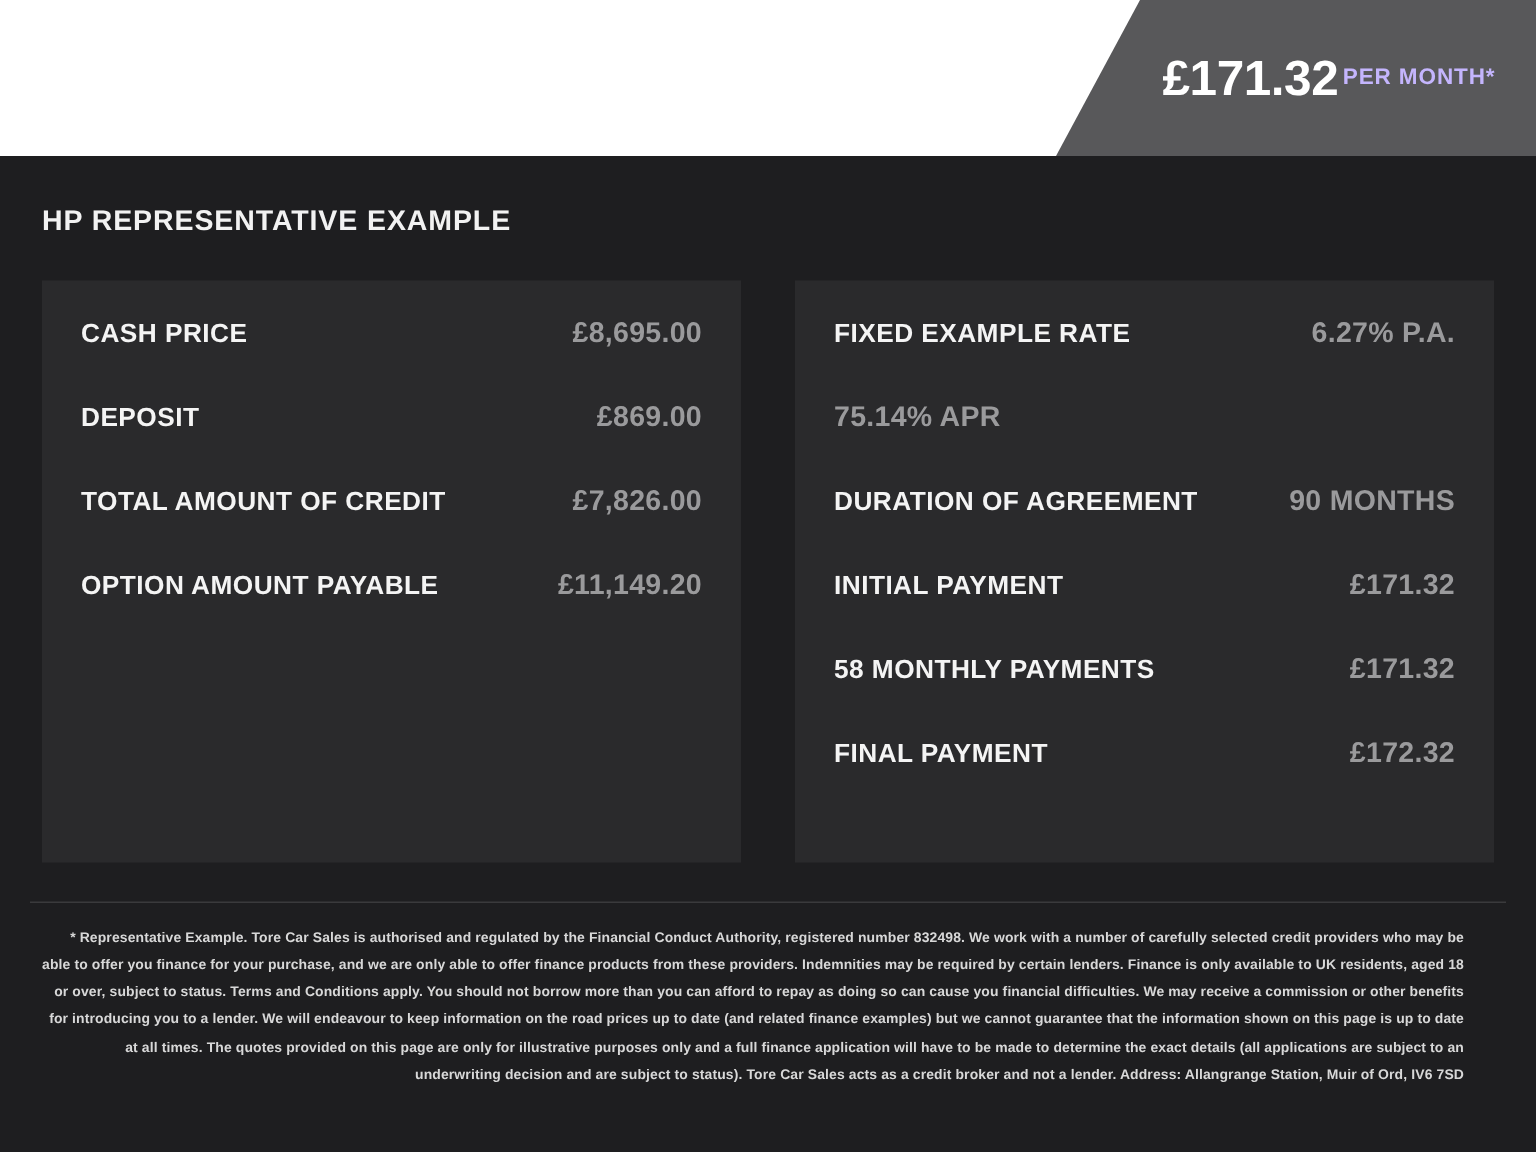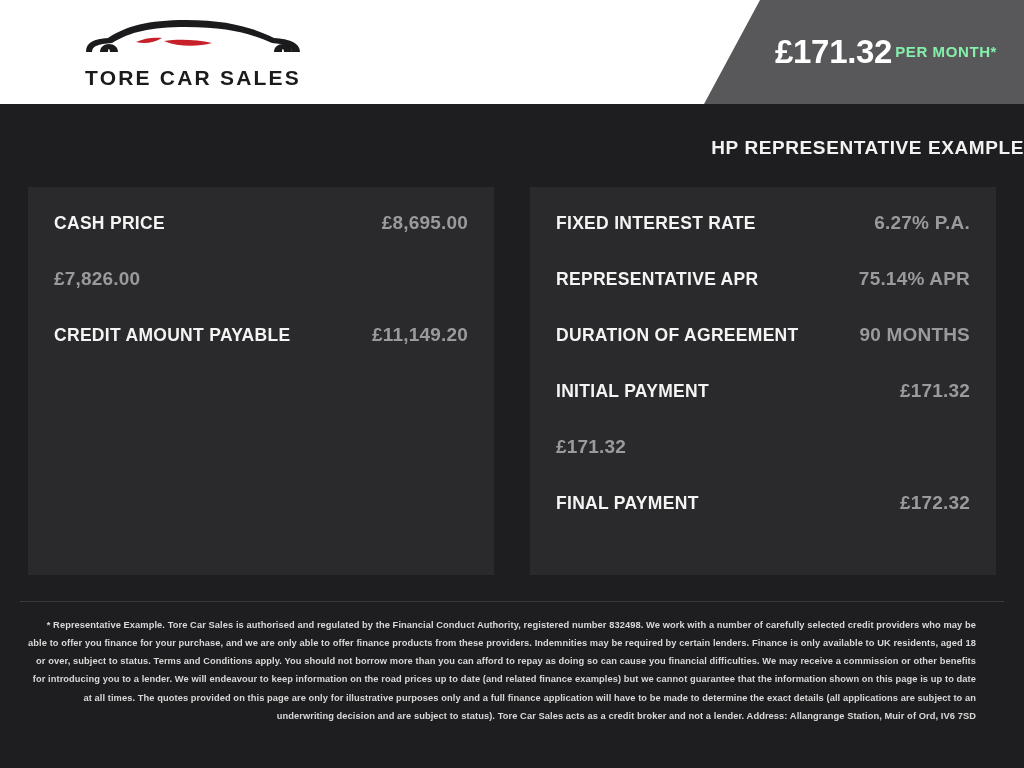--- a/index.html
+++ b/index.html
@@ -61,34 +61,33 @@
   }
   .price-amount {
     font-weight: bold;
     font-size: 33px;
     color: #ffffff;
     letter-spacing: -0.3px;
   }
   .price-suffix {
     font-weight: bold;
     font-size: 15px;
-    color: #86efac;
+    color: #c4b5fd;
     letter-spacing: 0.6px;
     margin-left: 3px;
     padding-bottom: 2px;
   }
 
   
   .section-title {
     margin: 33px 0 0 28px;
     font-weight: bold;
     font-size: 19px;
     letter-spacing: 0.6px;
     color: #f2f2f2;
-    text-align: right;
   }
 
   
   .cards {
     display: flex;
     gap: 36px;
     margin: 28px 28px 0 28px;
   }
   .card {
     flex: 1;
@@ -134,75 +133,70 @@
     max-width: 950px;
   }
 </style>
 </head>
 <body>
 
 <div class="page">
 
   <div class="header">
 
-    <div class="logo-wrap">
-      <svg class="logo-svg" width="230" height="52" viewBox="0 0 230 52">
-        <path d="M8 40 C8 30 16 27 30 26 C48 14 70 8 108 8 C150 8 176 16 196 26 C212 27 222 31 222 40 L214 40 C214 34 206 32 194 31 C172 21 148 15 108 15 C72 15 52 20 34 31 C20 32 14 34 14 40 Z" fill="#1b1b1d"></path>
-        <path d="M196 40 C196 35 200 32 205 32 C210 32 214 35 214 40 L206 40 C206 38 205 37 205 37 C204 37 204 38 204 40 Z" fill="#1b1b1d"></path>
-        <path d="M22 40 C22 35 26 32 31 32 C36 32 40 35 40 40 L32 40 C32 38 31 37 31 37 C30 37 30 38 30 40 Z" fill="#1b1b1d"></path>
-        <path d="M86 29 C98 27 118 27 134 31 C120 35 100 35 86 29 Z" fill="#c8202a"></path>
-        <path d="M58 30 C66 26 76 25 84 26 C76 31 66 32 58 30 Z" fill="#c8202a"></path>
-      </svg>
-      <div class="logo-text">TORE CAR SALES</div>
-    </div>
 
     <div class="price-panel">
       <div class="price-panel-inner">
         <span class="price-amount">£171.32</span>
         <span class="price-suffix">PER MONTH*</span>
       </div>
     </div>
   </div>
 
   <div class="section-title">HP REPRESENTATIVE EXAMPLE</div>
 
   <div class="cards">
 
     <div class="card">
       <div class="row">
         <span class="row-label">CASH PRICE</span>
         <span class="row-value">£8,695.00</span>
       </div>
       <div class="row">
+        <span class="row-label">DEPOSIT</span>
+        <span class="row-value">£869.00</span>
+      </div>
+      <div class="row">
+        <span class="row-label">TOTAL AMOUNT OF CREDIT</span>
         <span class="row-value">£7,826.00</span>
       </div>
       <div class="row">
-        <span class="row-label">CREDIT AMOUNT PAYABLE</span>
+        <span class="row-label">OPTION AMOUNT PAYABLE</span>
         <span class="row-value">£11,149.20</span>
       </div>
     </div>
 
     <div class="card">
       <div class="row">
-        <span class="row-label">FIXED INTEREST RATE</span>
+        <span class="row-label">FIXED EXAMPLE RATE</span>
         <span class="row-value">6.27% P.A.</span>
       </div>
       <div class="row">
-        <span class="row-label">REPRESENTATIVE APR</span>
         <span class="row-value">75.14% APR</span>
       </div>
       <div class="row">
         <span class="row-label">DURATION OF AGREEMENT</span>
         <span class="row-value">90 MONTHS</span>
       </div>
       <div class="row">
         <span class="row-label">INITIAL PAYMENT</span>
         <span class="row-value">£171.32</span>
       </div>
       <div class="row">
+        <span class="row-label">58 MONTHLY PAYMENTS</span>
         <span class="row-value">£171.32</span>
       </div>
       <div class="row">
         <span class="row-label">FINAL PAYMENT</span>
         <span class="row-value">£172.32</span>
       </div>
     </div>
 
   </div>
 

